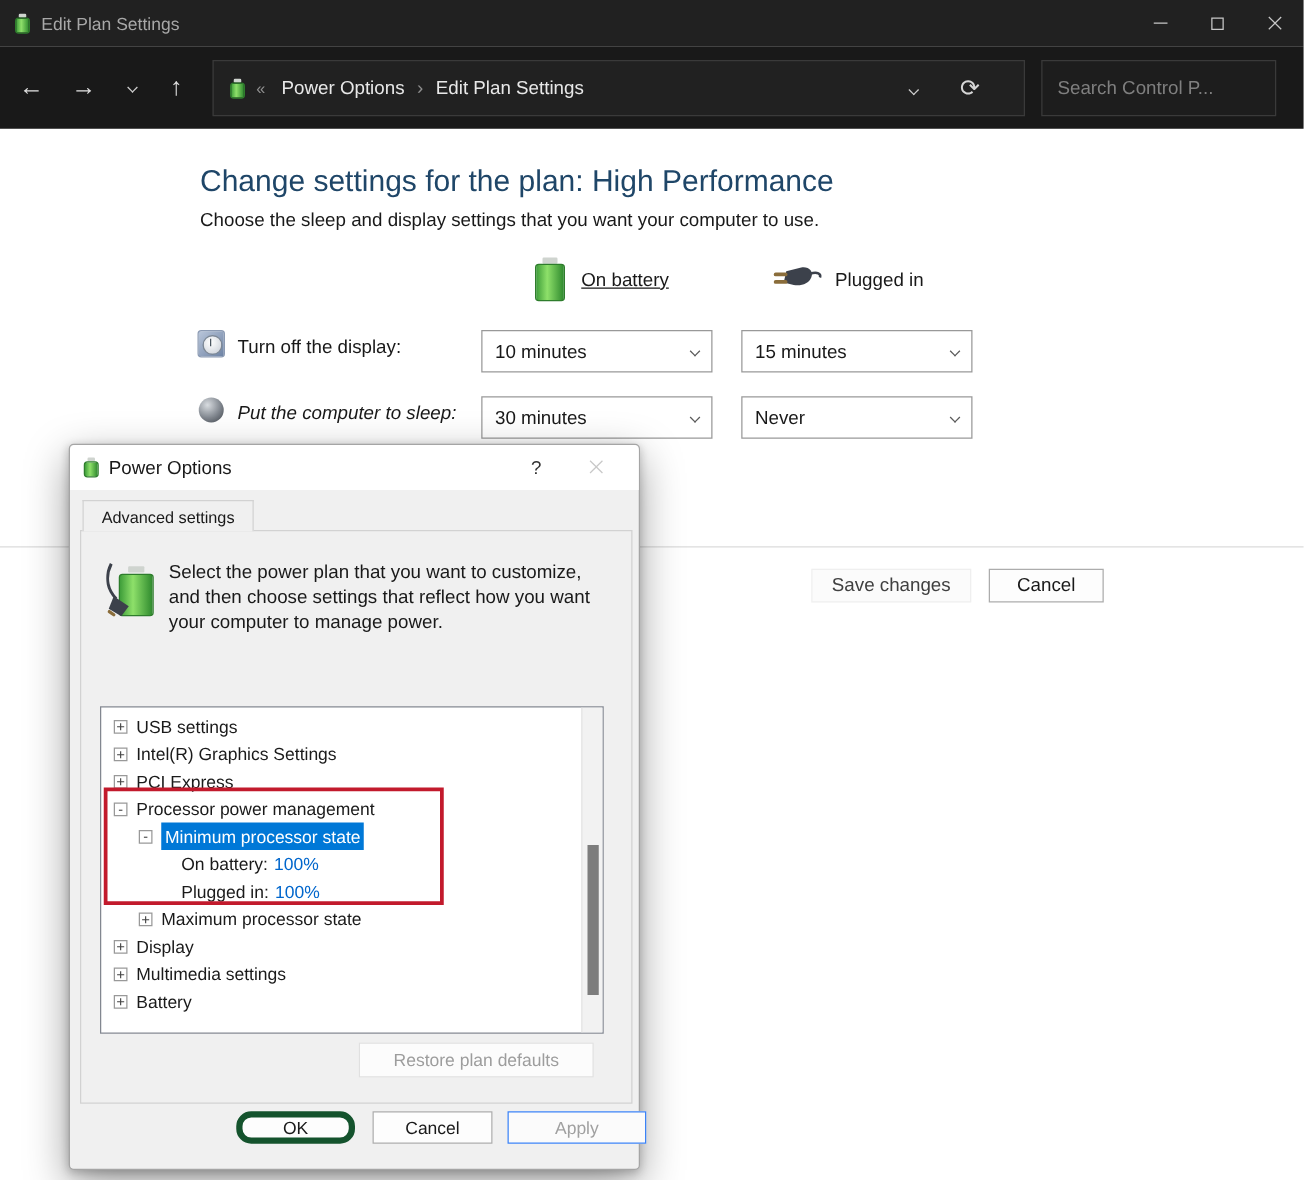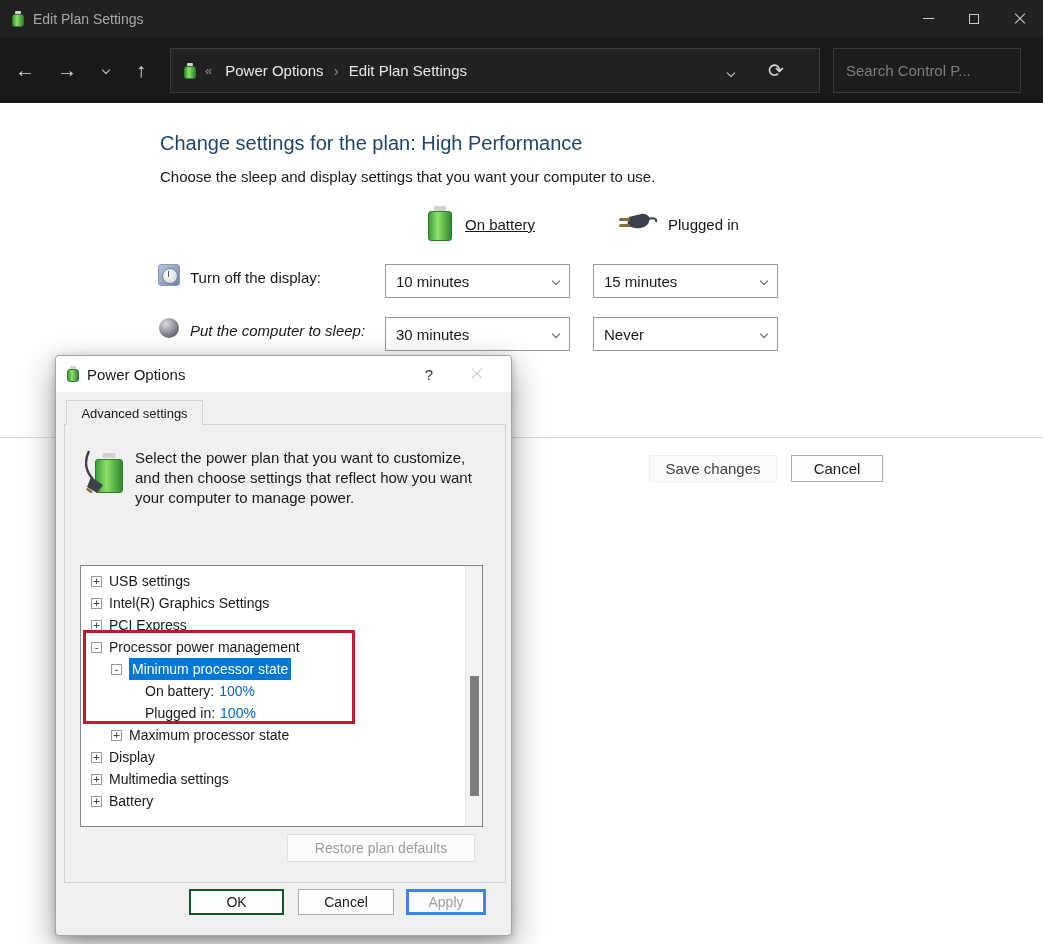--- a/index.html
+++ b/index.html
@@ -34,21 +34,21 @@
   .bat-lg { width:24px; height:35px; } .bat-lg .cap{width:12px;height:5px;} .bat-lg .bod{width:24px;height:30px;}
   .caret { display:inline-block; width:6px; height:6px; border:solid #5a5a5a; border-width:0 1px 1px 0; transform:rotate(45deg); }
   .caret-lite { border-color:#cfcfcf; }
 
   .sleep-orb { width:20px; height:20px; border-radius:50%; background:radial-gradient(circle at 35% 30%, #d8dce0, #80868e 55%, #3e434a); }
   .disp-ic { width:22px; height:22px; border-radius:3px; background:linear-gradient(135deg,#b9c6da,#6d82a4); position:relative; border:1px solid #8b9ab3; }
   .disp-ic::before { content:""; position:absolute; left:3px; top:3px; width:14px; height:14px; border-radius:50%; background:radial-gradient(circle at 40% 35%, #ffffff, #c7cdd6); border:1px solid #7c8794; }
   .disp-ic::after { content:""; position:absolute; left:9px; top:6px; width:1px; height:6px; background:#4a5560; box-shadow:1px 5px 0 -1px #4a5560; }
 
   
-  .page-heading { position:absolute; left:160px; top:132px; font-size:20px; color:#1f4668; }
+  .page-heading { position:absolute; left:160px; top:132px; font-size:24px; color:#1f4668; }
   .page-sub { position:absolute; left:160px; top:168px; font-size:15px; color:#191919; }
   .colhdr { position:absolute; top:216px; font-size:15px; color:#191919; }
   .rowlbl { position:absolute; font-size:15px; color:#191919; }
   .select { position:absolute; width:185px; height:27px; background:#fff; border:1px solid #999; display:flex; align-items:center; padding:16px 10px; font-size:15px; color:#191919; }
   .select .val { flex:1; }
   .divider { position:absolute; left:0; top:437px; width:1043px; height:1px; background:#dcdcdc; }
   .btn { display:flex; align-items:center; justify-content:center; font-size:15px; position:absolute; }
   .btn-disabled { background:#fbfbfb; border:1px solid #efefef; color:#404040; }
   .btn-normal { background:#fdfdfd; border:1px solid #acacac; color:#191919; }
 
@@ -70,23 +70,23 @@
   .lvl0 { padding-left:10px; } .lvl1 { padding-left:30px; } .lvl2 { padding-left:64px; }
   .expander { width:11px; height:11px; border:1px solid #999; background:#fff; font-size:11px; line-height:9px; text-align:center; color:#444; margin-right:7px; flex:none; font-family:"DejaVu Sans Mono",monospace; }
   .sel-label { background:#0078d7; color:#fff; padding:0 3px; }
   .tree-value { color:#0066cc; margin-left:5px; }
   .tree-scroll { position:absolute; right:0; top:0; width:17px; height:100%; background:#f2f2f2; border-left:1px solid #e4e4e4; }
   .tree-thumb { position:absolute; left:4px; top:110px; width:9px; height:120px; background:#7d7d7d; }
   .annotation { position:absolute; left:2px; top:64px; width:272px; height:94px; border:3px solid #c21a2c; pointer-events:none; z-index:3; }
 
   .dlg-btn { position:absolute; height:26px; display:flex; align-items:center; justify-content:center; font-size:14px; background:#fdfdfd; }
   .restore-btn { left:222px; top:409px; width:188px; height:28px; border:1px solid #e0e0e0; background:#fcfcfc; color:#9d9d9d; }
-  .ok-btn { left:133px; top:533px; width:95px; border:2px solid #14532d; border-radius:0; color:#191919; }
+  .ok-btn { left:133px; top:533px; width:95px; border:5px solid #14532d; border-radius:12px; color:#191919; }
   .cancel-btn2 { left:242px; top:533px; width:96px; border:1px solid #acacac; color:#191919; }
-  .apply-btn { left:350px; top:533px; width:80px; border:3px solid #3b82f6; background:#fbfbfb; color:#a0a0a0; }
+  .apply-btn { left:350px; top:533px; width:111px; border:1px solid #3b82f6; background:#fbfbfb; color:#a0a0a0; }
 </style>
 </head>
 <body>
 
 <div class="titlebar">
   <span class="battery bat-sm" style="margin-left:12px;">
       <span class="cap"></span>
       <span class="bod"></span>
     </span>
   <span class="app-title">Edit Plan Settings</span>

